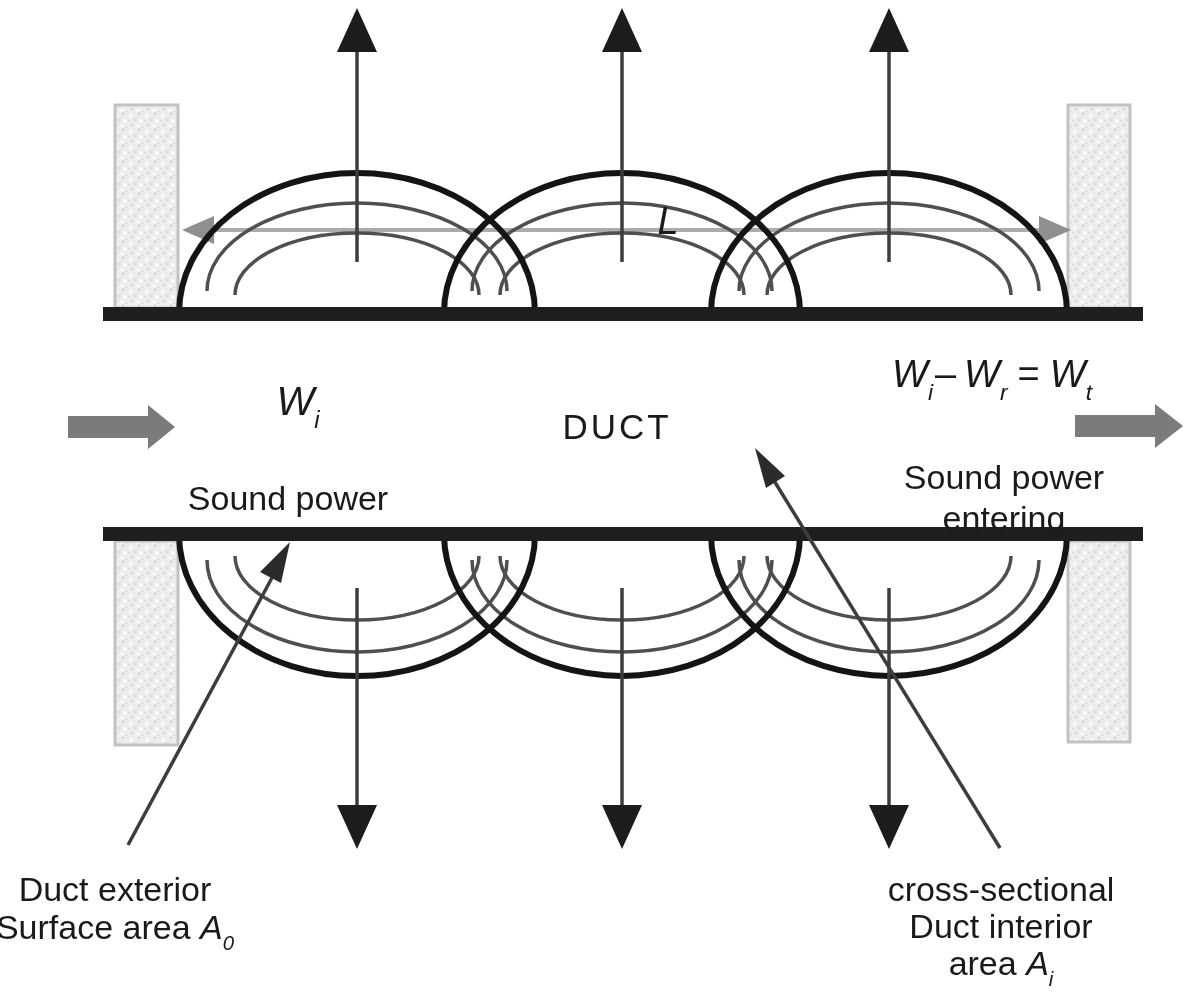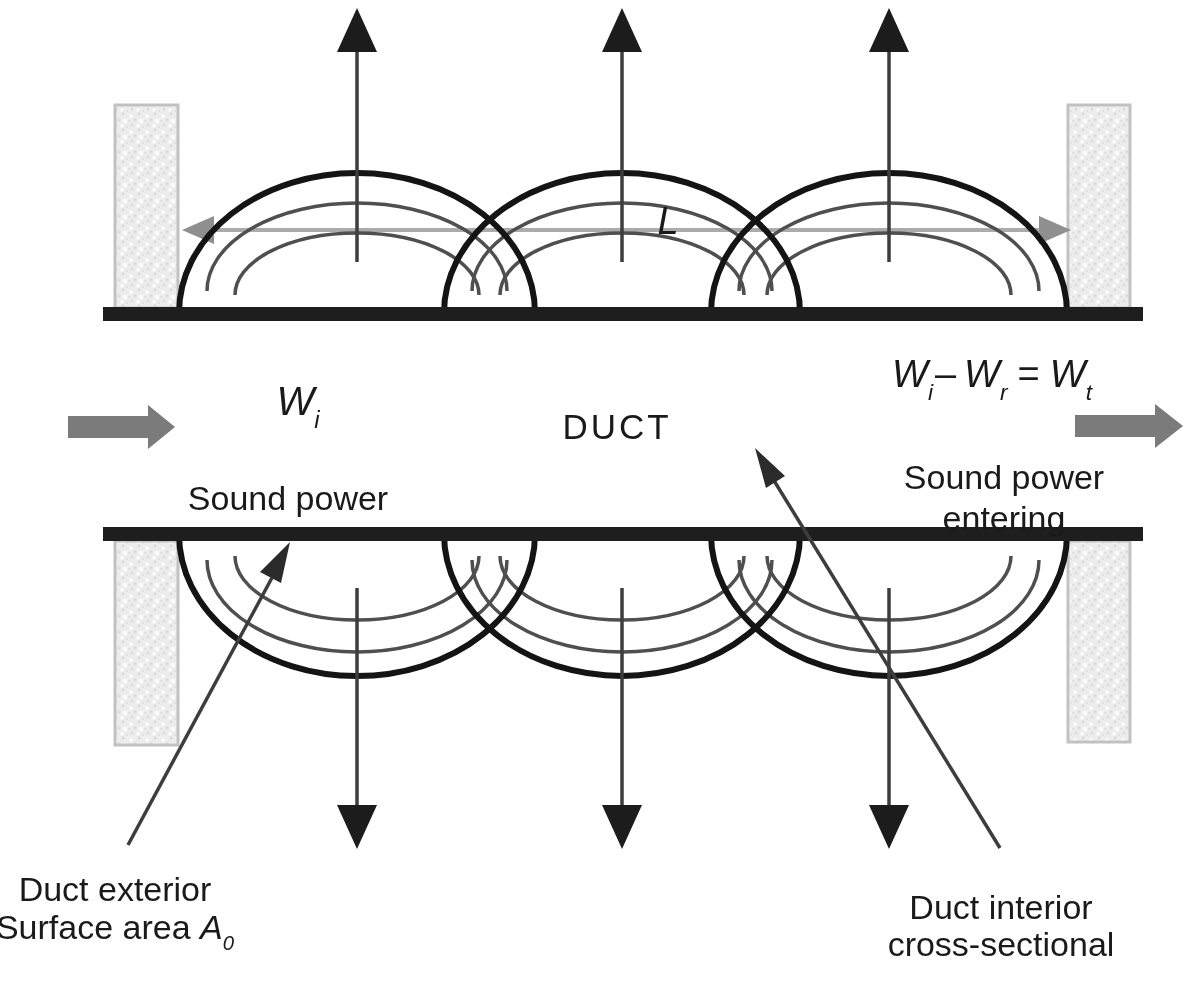--- a/index.html
+++ b/index.html
@@ -137,17 +137,18 @@
     <div>Sound power</div>
     <div>entering</div>
   </div>
 
   <div class="label lbl-38 subvar" style="left:115px;top:908px;">
     <div>Duct exterior</div>
     <div><span>Surface area </span><span class="var">A</span><sub>0</sub></div>
   </div>
 
   <div class="label lbl-37 subvar" style="left:1001px;top:926px;">
+    <div>cross-sectional</div>
     <div>Duct interior</div>
-    <div>cross-sectional</div>
+    <div><span>area </span><span class="var">A</span><sub>i</sub></div>
   </div>
 
 </div>
 
 </body></html>

